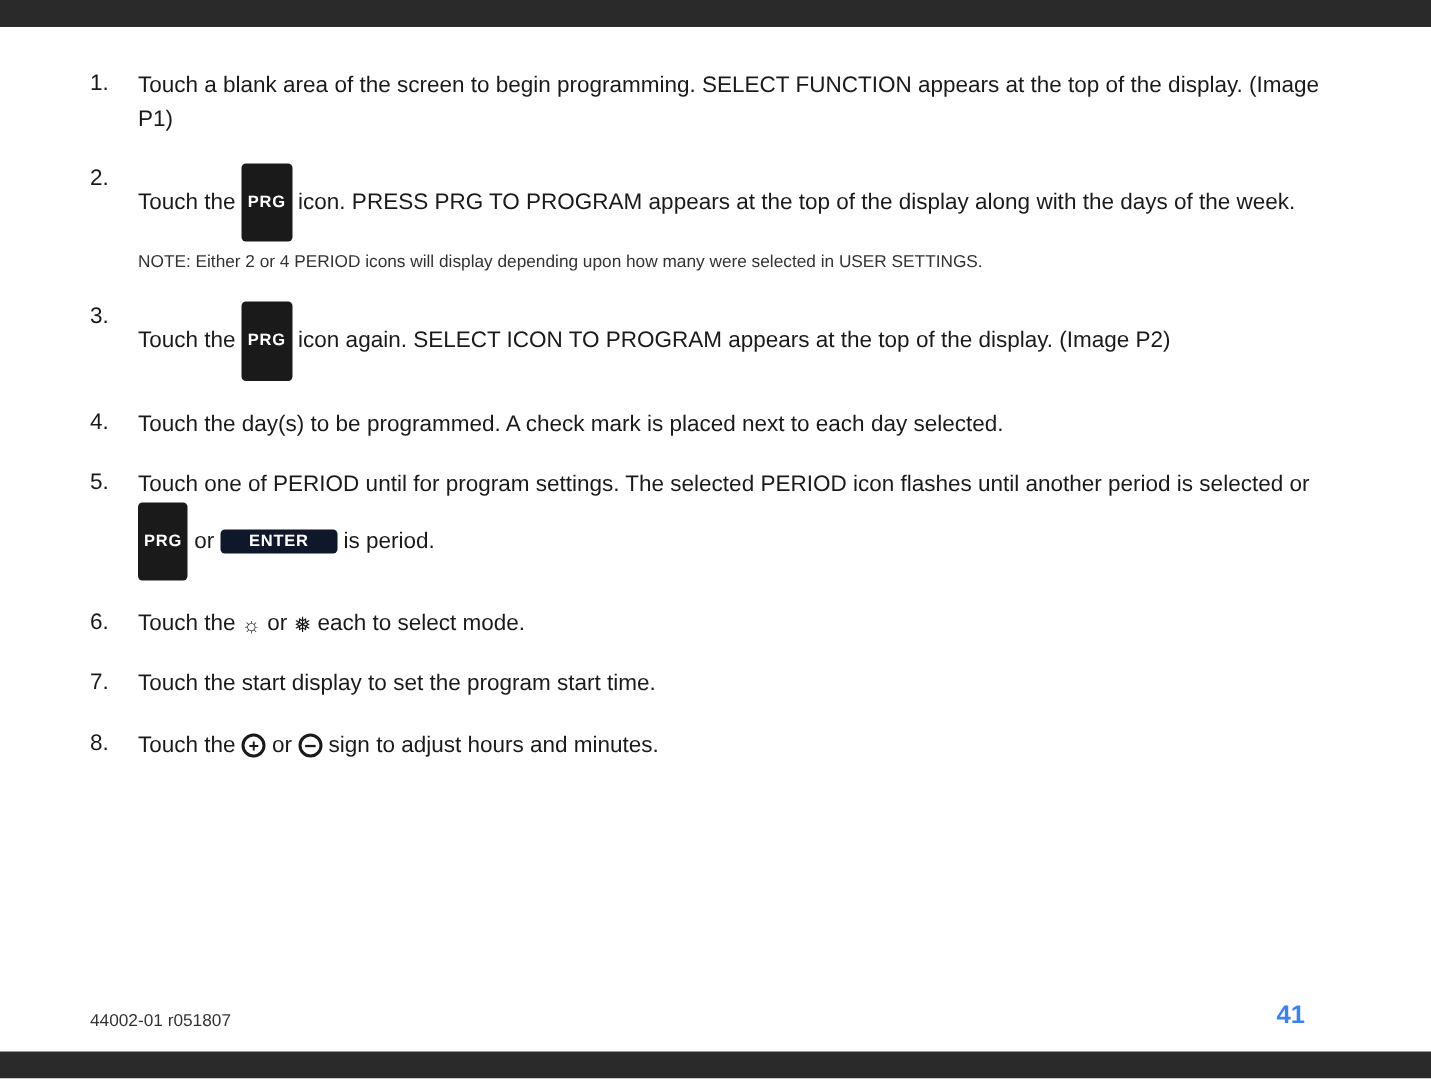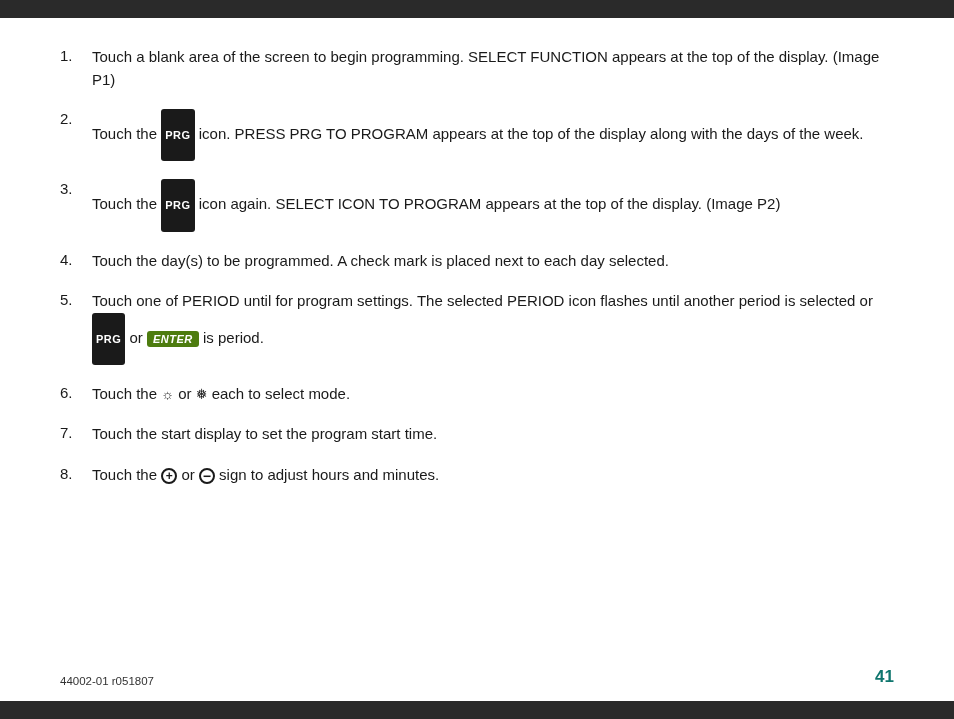--- a/index.html
+++ b/index.html
@@ -74,30 +74,29 @@
       padding: 19px 4px;
       vertical-align: middle;
       line-height: 1.3;
       letter-spacing: 0.5px;
     }
 
     .enter-badge {
       display: inline-flex;
       align-items: center;
       justify-content: center;
-      background: #4d7c0f;
+      background: #0f172a;
       color: #ffffff;
       font-size: 11px;
       font-weight: bold;
       border-radius: 3px;
-      padding: 1px 6px;
+      padding: 1px 19px;
       vertical-align: middle;
       line-height: 1.3;
       letter-spacing: 0.5px;
-      font-style: italic;
     }
 
     .sun-icon {
       display: inline-block;
       vertical-align: middle;
       font-size: 14px;
     }
 
     .snowflake-icon {
       display: inline-block;
@@ -132,33 +131,33 @@
       font-weight: bold;
       vertical-align: middle;
       color: #1a1a1a;
       line-height: 1;
     }
 
     .footer {
       display: flex;
       justify-content: space-between;
       align-items: flex-end;
-      padding: 10px 60px 14px 60px;
+      padding: 10px 84px 14px 60px;
       margin-top: auto;
     }
 
     .footer-doc {
       font-size: 11.5px;
       color: #333;
     }
 
     .footer-page {
       font-size: 17px;
       font-weight: bold;
-      color: #0f766e;
+      color: #3b82f6;
     }
 
     .bottom-bar {
       background: #2a2a2a;
       height: 18px;
       width: 100%;
       flex-shrink: 0;
     }
   </style>
 </head>
@@ -173,20 +172,21 @@
       <span class="step-number">1.</span>
       <div class="step-content">
         <span>Touch a blank area of the screen to begin programming. SELECT FUNCTION appears at the top of the display. (Image P1)</span>
       </div>
     </li>
 
     <li class="step-item">
       <span class="step-number">2.</span>
       <div class="step-content">
         <span>Touch the </span><span class="prg-badge">PRG</span><span> icon. PRESS PRG TO PROGRAM appears at the top of the display along with the days of the week.</span>
+        <div class="note">NOTE: Either 2 or 4 PERIOD icons will display depending upon how many were selected in USER SETTINGS.</div>
       </div>
     </li>
 
     <li class="step-item">
       <span class="step-number">3.</span>
       <div class="step-content">
         <span>Touch the </span><span class="prg-badge">PRG</span><span> icon again. SELECT ICON TO PROGRAM appears at the top of the display. (Image P2)</span>
       </div>
     </li>
 

